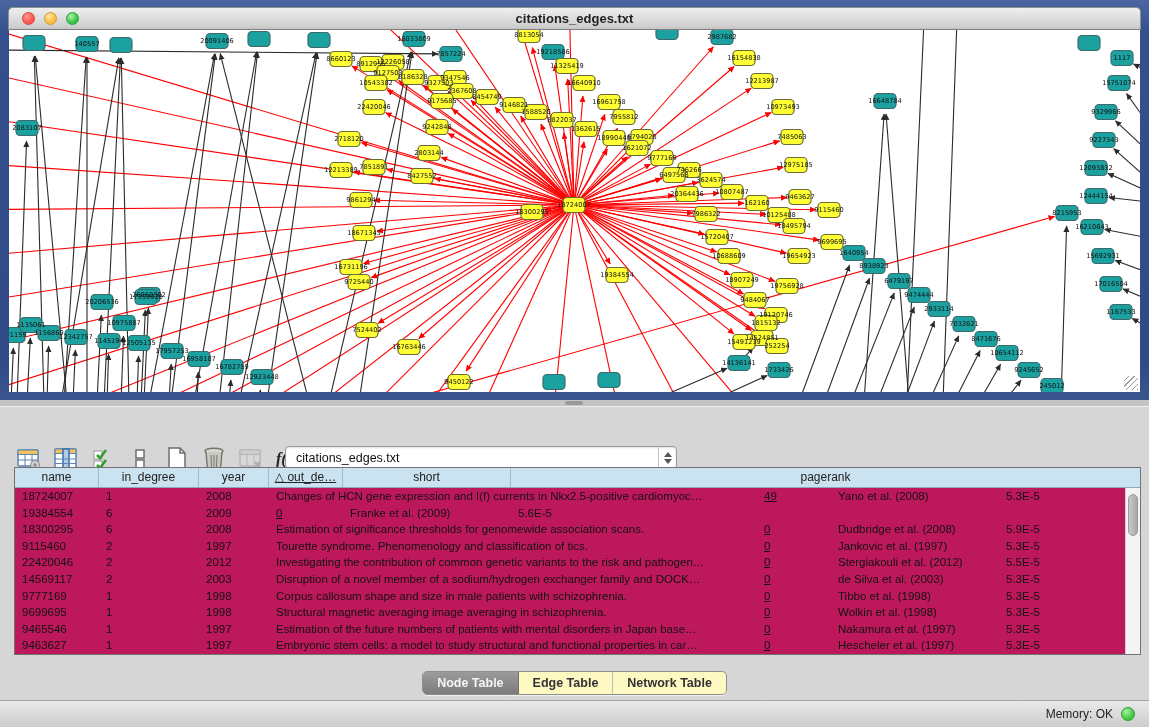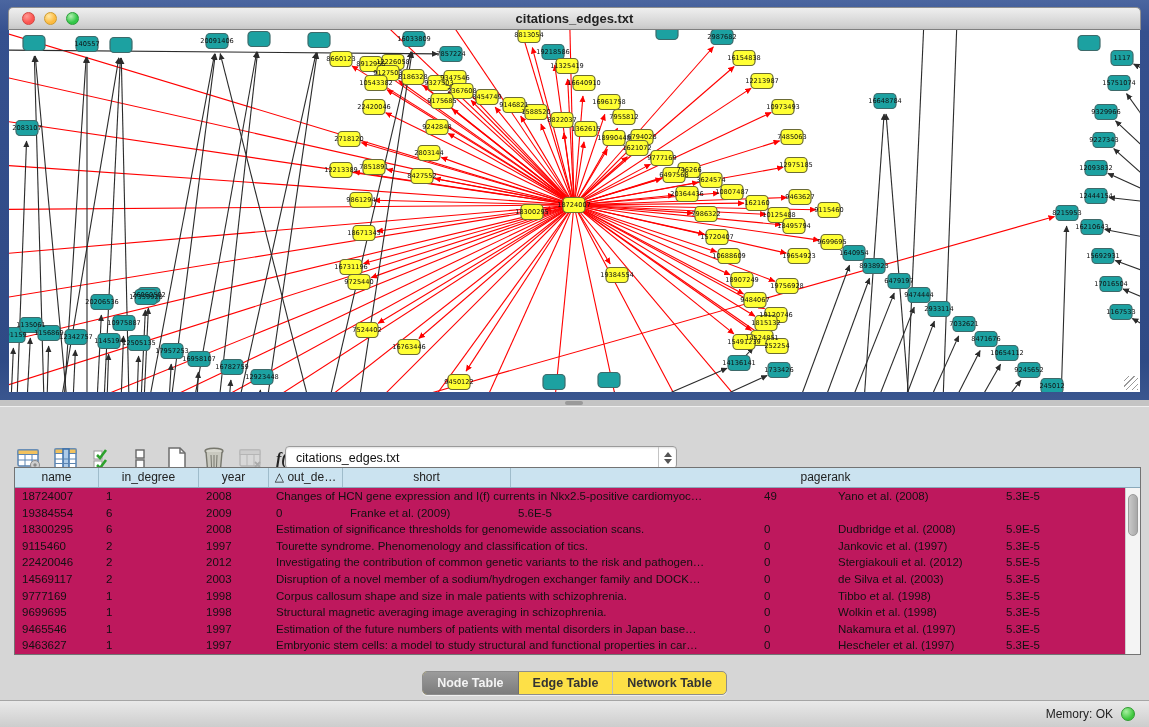--- a/index.html
+++ b/index.html
@@ -55,33 +55,33 @@
     display:flex; flex-direction:column; align-items:center; justify-content:center; gap:2px; }
   #combo-arrows .up    { width:0; height:0; border-left:4px solid transparent; border-right:4px solid transparent; border-bottom:5px solid #555; }
   #combo-arrows .down  { width:0; height:0; border-left:4px solid transparent; border-right:4px solid transparent; border-top:5px solid #555; }
 
   #table-wrap { position:absolute; left:14px; right:8px; top:60px; height:188px;
     background:#be185d; border:1px solid #737373; overflow:hidden; }
   #thead { display:flex; height:20px; background:#cbe3f0; border-bottom:1px solid #8aa9ba; }
   .th { font-size:12px; color:#222; text-align:center; line-height:19px;
     border-right:1px solid #9fbccb; white-space:nowrap; overflow:hidden; }
   .c0{width:84px;} .c1{width:100px;} .c2{width:70px;} .c3{width:488px;}
-  .c4{width:74px;} .c5{width:168px;} .c6{flex:1; border-right:none;}
+  .c4{width:74px;text-decoration:underline;} .c5{width:168px;} .c6{flex:1; border-right:none;}
   #tbody { position:absolute; left:0; right:15px; top:20px; bottom:0; overflow:hidden; }
   .tr { display:flex; height:16.6px; }
   .td { font-size:11.5px; color:#111; line-height:16.6px; padding-left:7px;
     white-space:nowrap; overflow:hidden; }
   #vscroll { position:absolute; right:0; top:20px; bottom:0; width:15px;
     background:#f4f4f4; border-left:1px solid #cfcfcf; }
   #vthumb { position:absolute; left:2px; right:2px; top:6px; height:42px;
     background:linear-gradient(90deg,#c9c9c9,#a9a9a9); border:1px solid #9a9a9a; border-radius:5px; }
 
   #tabs { position:absolute; left:0; right:0; bottom:5px; display:flex; justify-content:center; }
   #tabs-inner { display:flex; border:1px solid #8d8d8d; border-radius:5px; overflow:hidden;
-    background:#fde047; box-shadow:0 1px 0 rgba(255,255,255,.6); }
+    background:#fef9c3; box-shadow:0 1px 0 rgba(255,255,255,.6); }
   .tab { padding:3px 14px; font-size:12.5px; font-weight:bold; color:#333;
     border-right:1px solid #bdbdbd; line-height:16px; }
   .tab:last-child { border-right:none; }
   .tab.active { background:linear-gradient(180deg,#9b9b9b,#7c7c7c); color:#f4f4f4;
     border-right:1px solid #6f6f6f; }
 
   
   #status-bar { position:absolute; left:0; bottom:0; width:1149px; height:27px;
     background:linear-gradient(180deg,#e9e9e9,#cdcdcd); border-top:1px solid #a5a5a5;
     display:flex; align-items:center; justify-content:flex-end;padding-left:26px; }

